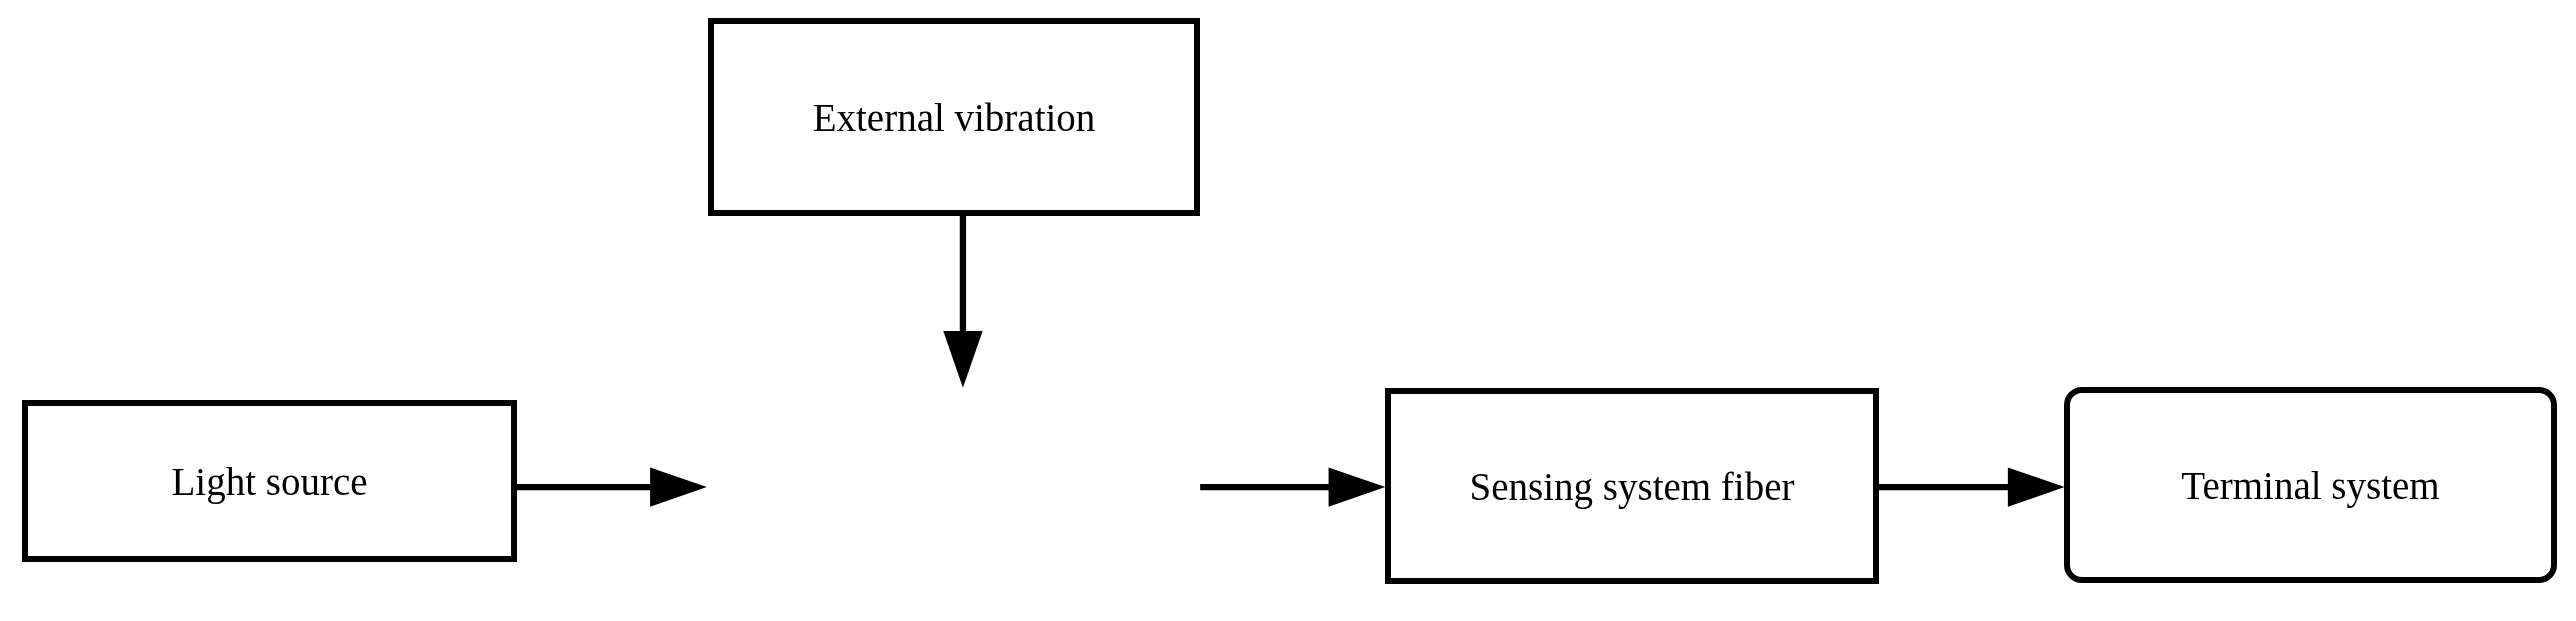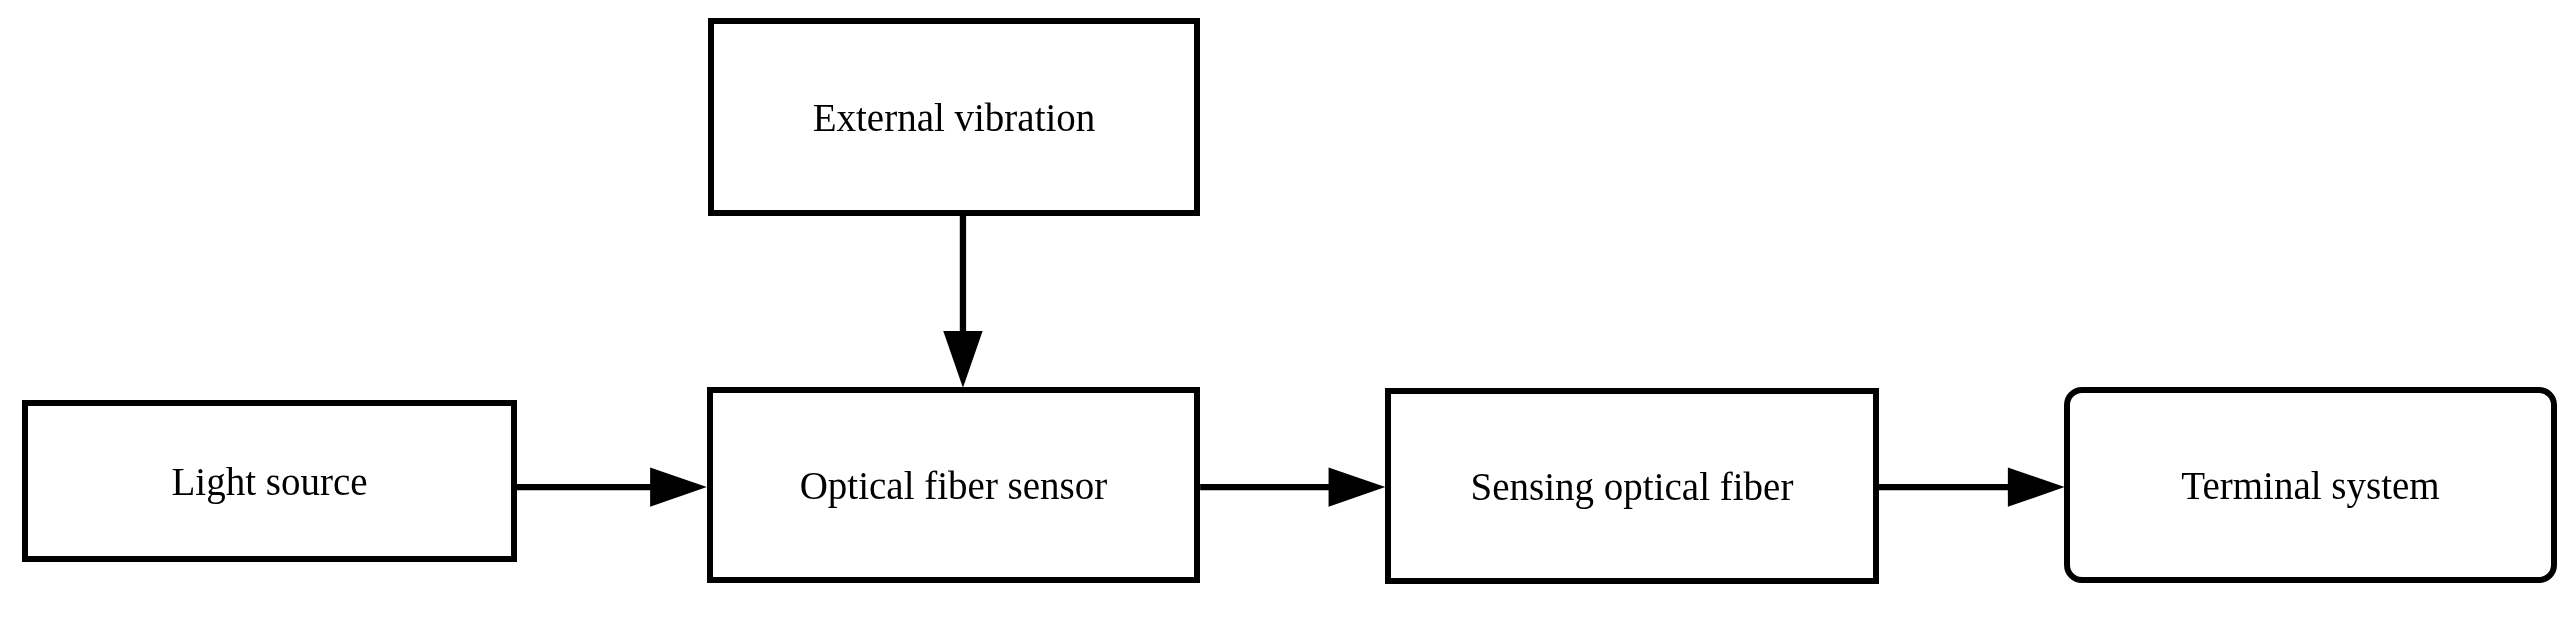--- a/index.html
+++ b/index.html
@@ -50,26 +50,23 @@
 <div id="stage">
 
   <div class="node" id="node-external-vibration">
     <span>External vibration</span>
   </div>
 
   <div class="node" id="node-light-source">
     <span>Light source</span>
   </div>
 
-  <div class="node" id="node-optical-fiber-sensor">
-    <span>Optical fiber sensor</span>
-  </div>
 
   <div class="node" id="node-sensing-optical-fiber">
-    <span>Sensing optical fiber</span>
+    <span>Sensing system fiber</span>
   </div>
 
   <div class="node" id="node-terminal-system">
     <span>Terminal system</span>
   </div>
 
   <svg id="arrow-layer" viewBox="0 0 3269 789" xmlns="http://www.w3.org/2000/svg">
 
     <g>
       <line x1="1222" y1="270" x2="1222" y2="432"></line>

